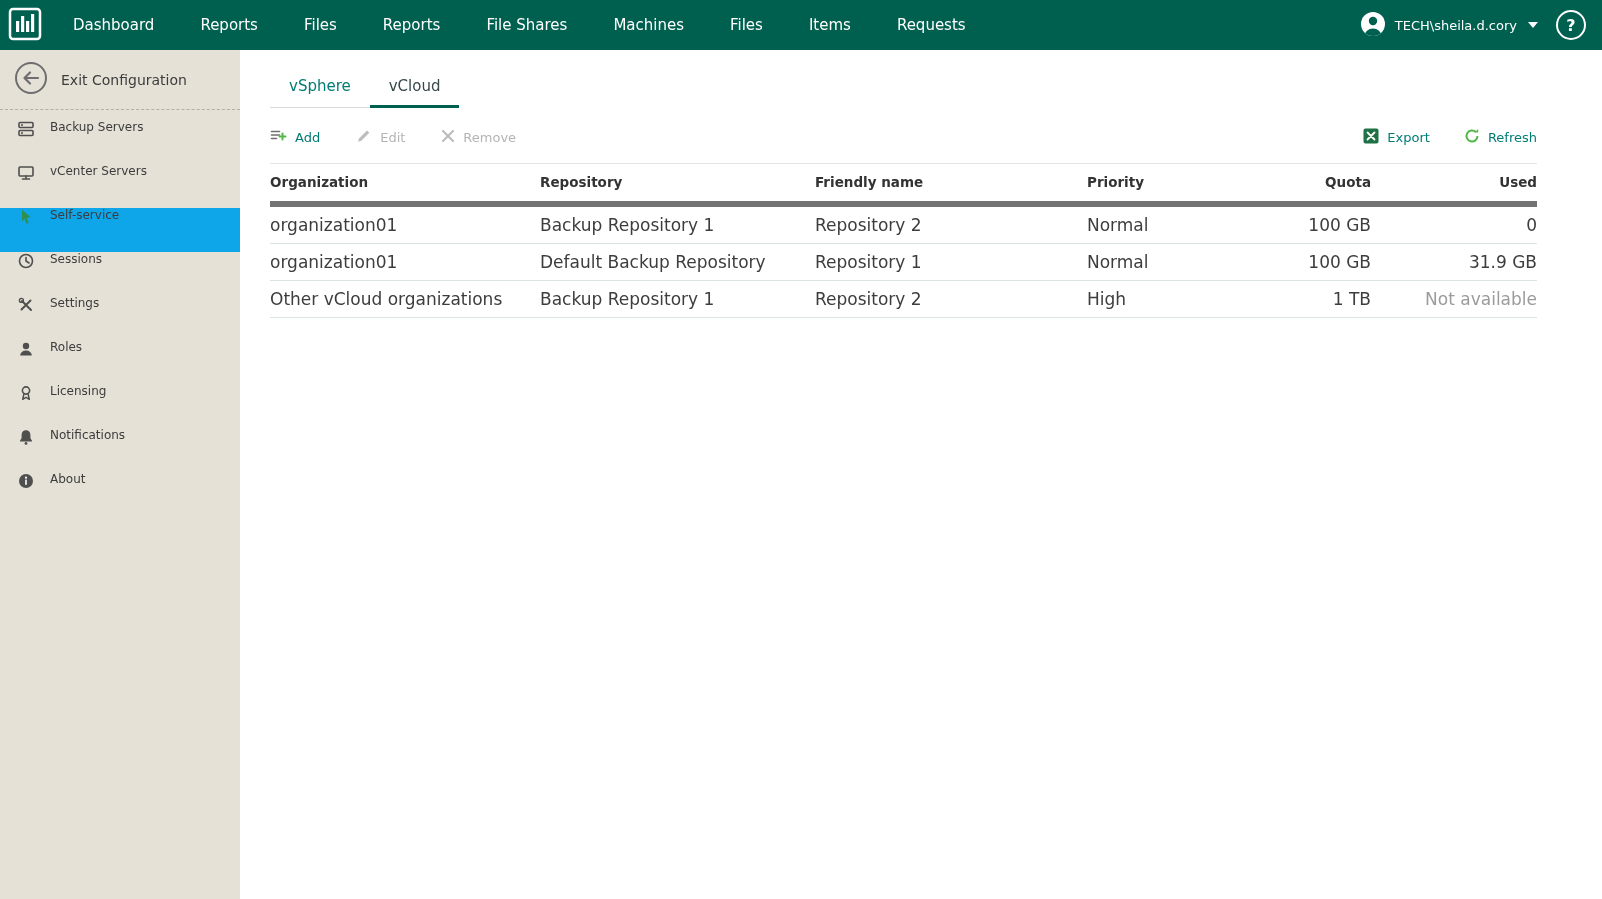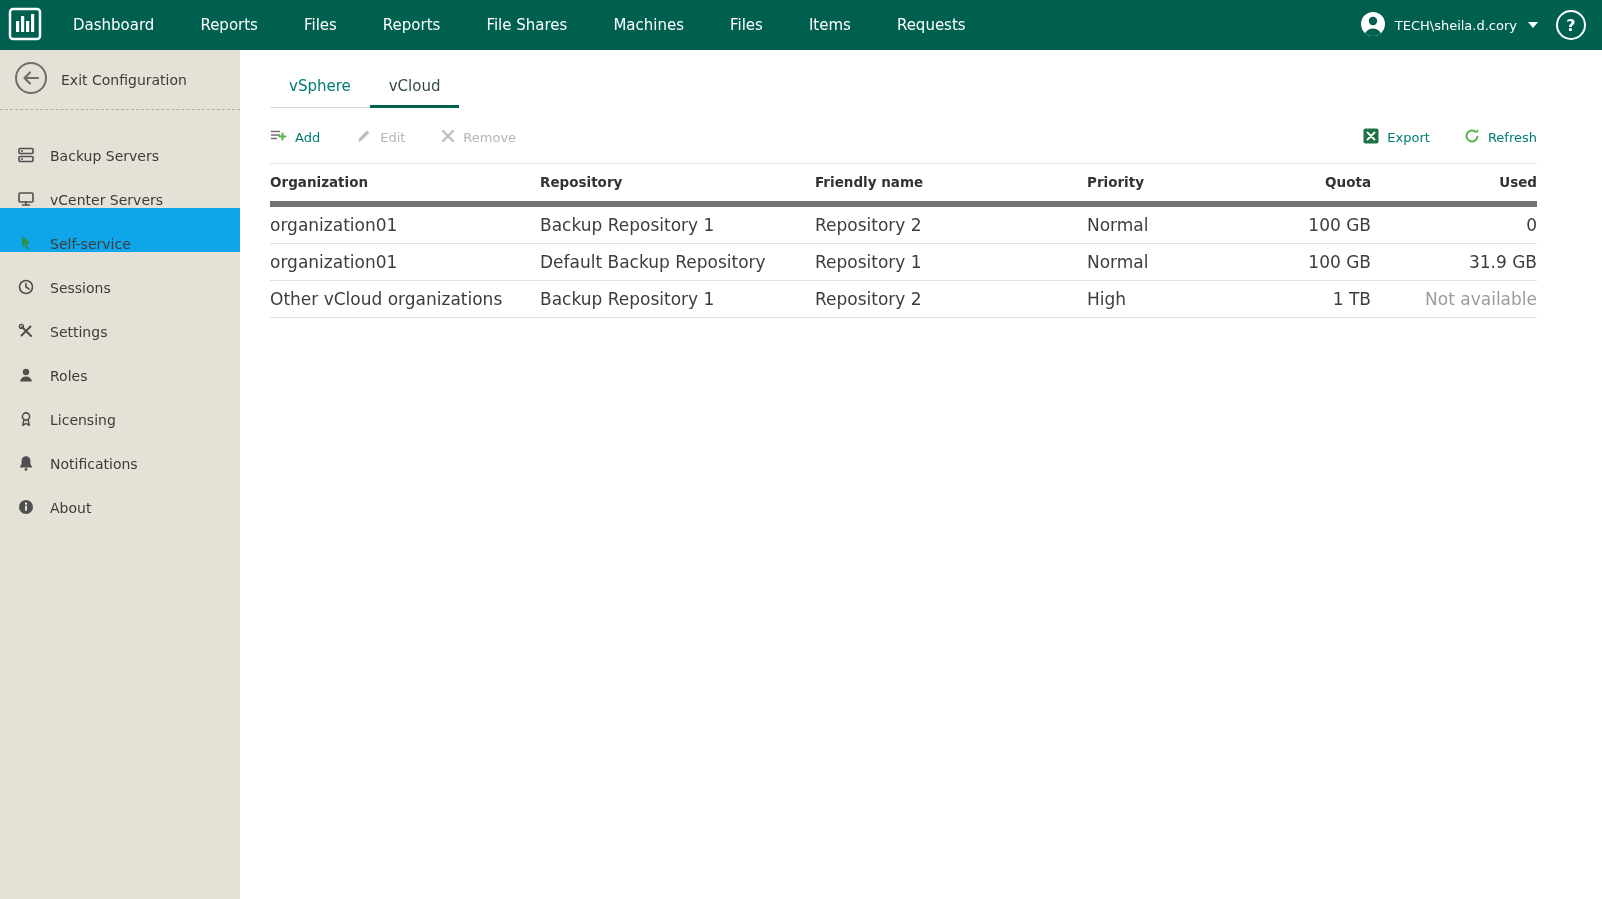--- a/index.html
+++ b/index.html
@@ -88,24 +88,24 @@
     padding: 0 14px;
     border-bottom: 1px dashed #b3afa2;
     cursor: pointer;
     font-size: 14px;
     color: #3c3c3c;
   }
   .side-menu { list-style: none; padding-top: 10px; }
   .side-item {
     height: 44px;
     display: flex;
-    align-items: flex-end;
+    align-items: flex-start;
     gap: 14px;
     padding: 0 16px;
-    font-size: 14px;
+    font-size: 12px;
     cursor: pointer;
     color: #3c3c3c;
   }
   .side-item.active { background: #0ea5e9; }
   .side-icon { width: 20px; display: flex; justify-content: center; align-items: center; flex: none; }
 
   
   .main {
     flex: 1;
     background: #fff;

